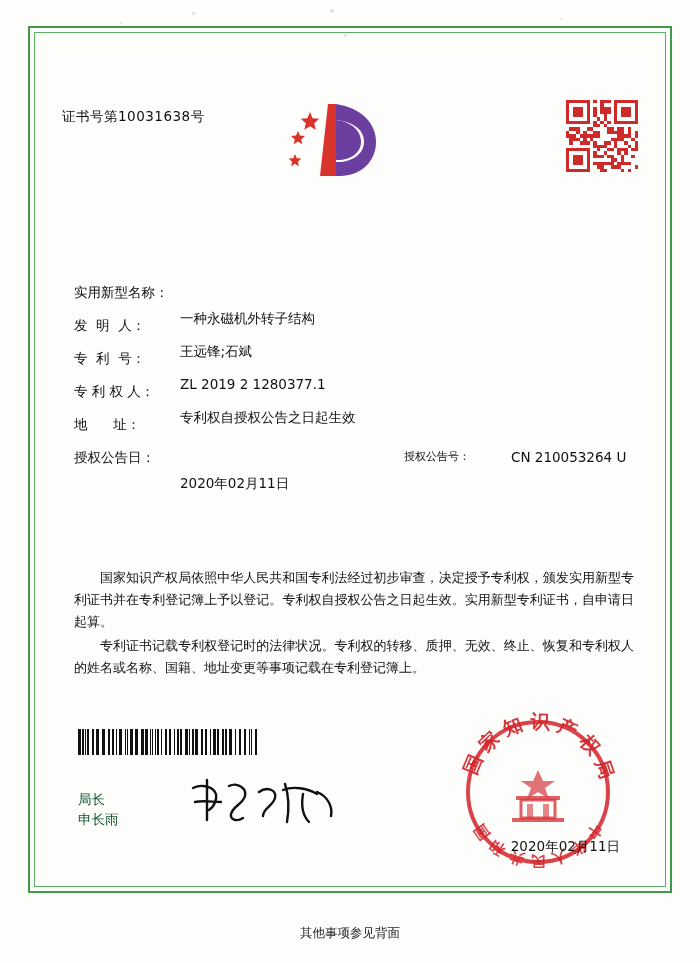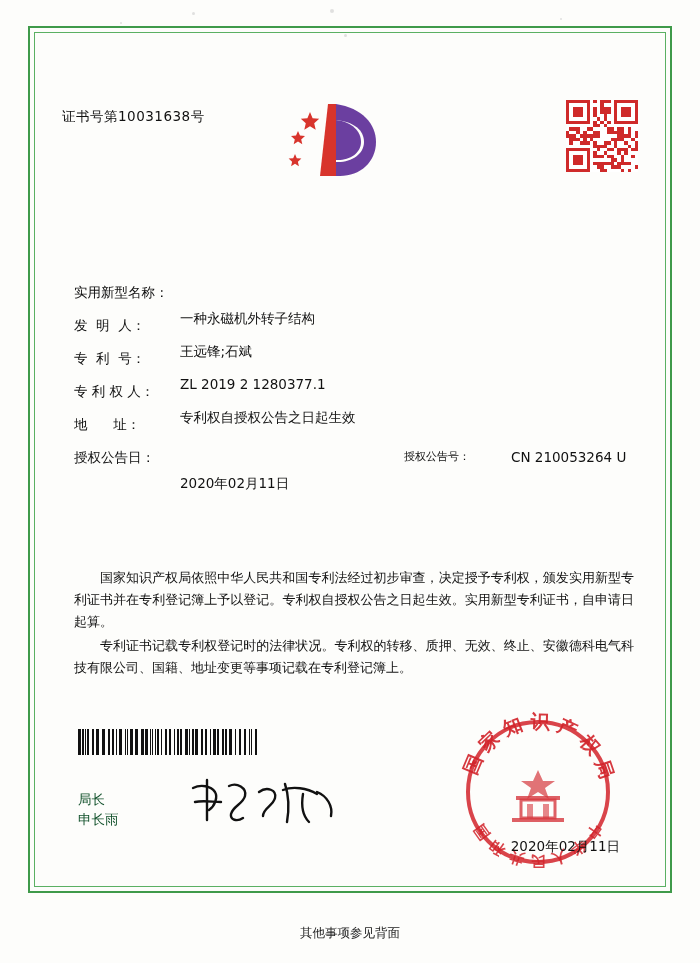--- a/index.html
+++ b/index.html
@@ -730,21 +730,21 @@
     <div class="field-row two">
       <span class="field-label">授权公告日：</span>
       <span class="field-value">2020年02月11日</span>
       <span class="field-label2">授权公告号：</span>
       <span class="field-value2">CN 210053264 U</span>
     </div>
   </div>
 
   <div class="paragraphs">
     <p>国家知识产权局依照中华人民共和国专利法经过初步审查，决定授予专利权，颁发实用新型专利证书并在专利登记簿上予以登记。专利权自授权公告之日起生效。实用新型专利证书，自申请日起算。</p>
-    <p>专利证书记载专利权登记时的法律状况。专利权的转移、质押、无效、终止、安徽德科电气科技有限公司、国籍、地址变更等事项记载在专利登记簿上。</p>
+    <p>专利证书记载专利权登记时的法律状况。专利权的转移、质押、无效、终止、恢复和专利权人的姓名或名称、国籍、地址变更等事项记载在专利登记簿上。</p>
   </div>
 
   <div class="barcode" id="barcode">
       <span style="width: 3px;"></span>
       <span style="width: 1px; background: transparent;"></span>
       <span style="width: 2px;"></span>
       <span style="width: 1px; background: transparent;"></span>
       <span style="width: 1px;"></span>
       <span style="width: 1px; background: transparent;"></span>
       <span style="width: 2px;"></span>

